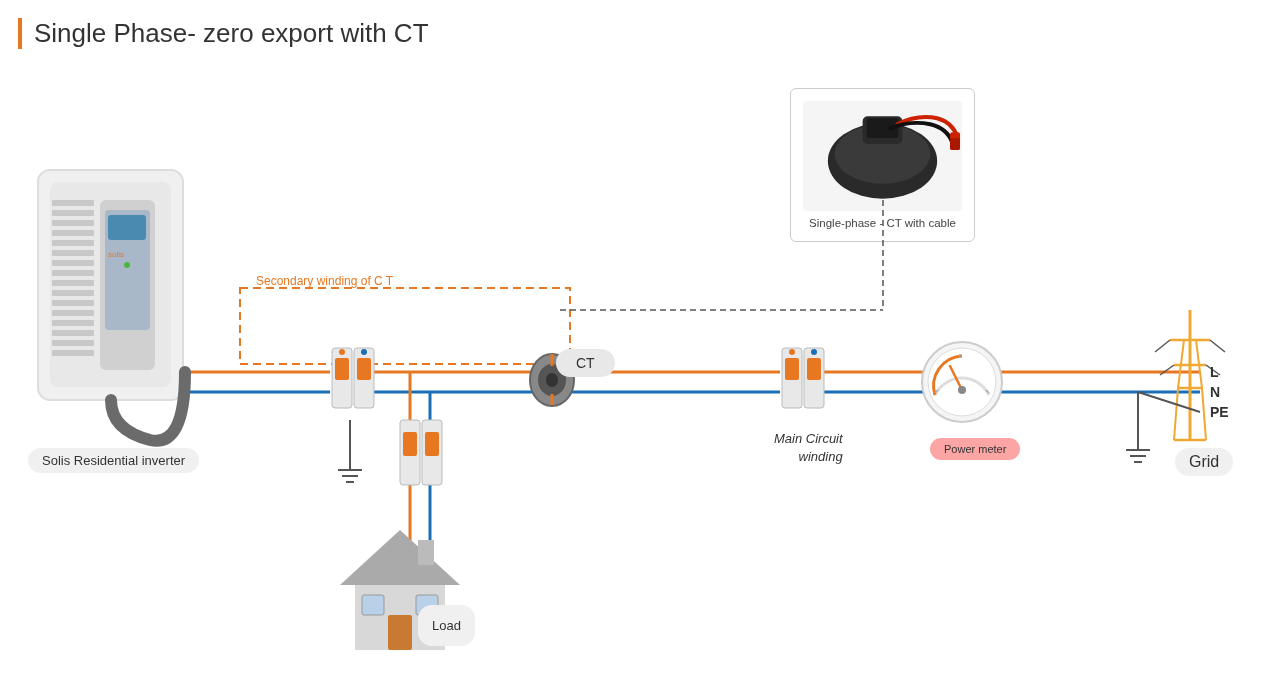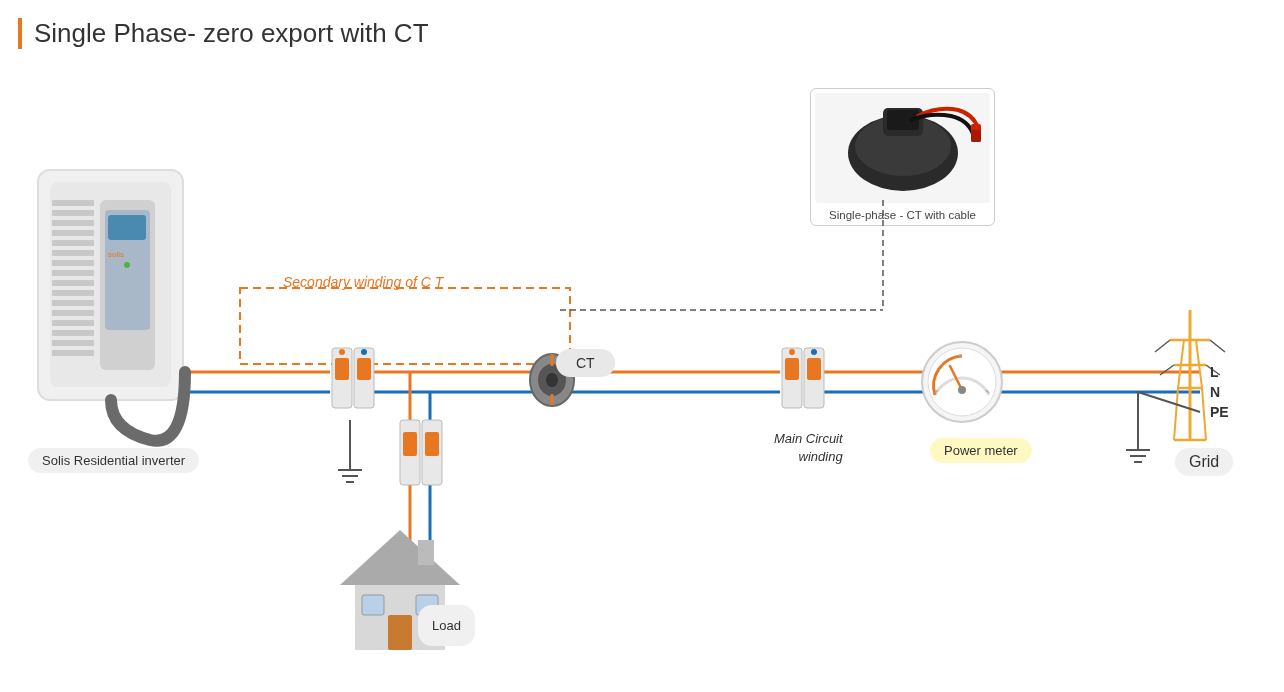--- a/index.html
+++ b/index.html
@@ -53,38 +53,35 @@
       white-space: nowrap;
     }
     .label-solis {
       left: 28px;
       top: 448px;
     }
     .secondary-winding-label {
       position: absolute;
       left: 256px;
       top: 274px;
-      font-size: 14px;
+      font-size: 12px;
       color: #e87722;
-      font-style: italic;
-      margin-left: 27px;
     }
 
     
     .ct-image-box {
       position: absolute;
       top: 88px;
       left: 790px;
       width: 185px;
       border: 1px solid #ccc;
       border-radius: 6px;
-      padding: 4px;
+      padding: 12px;
       background: #fff;
       text-align: center;
-      margin-left: 20px;
     }
     .ct-image-placeholder {
       width: 100%;
       height: 110px;
       background: #f5f5f5;
       border-radius: 4px;
       display: flex;
       align-items: center;
       justify-content: center;
       position: relative;
@@ -288,21 +285,21 @@
 
   <div class="label label-solis">Solis Residential inverter</div>
 
   <div style="position:absolute; left:556px; top:313px; background:#e8e8e8; border-radius:20px; padding:6px 20px; font-size:14px; color:#333;margin-top:36px;">CT</div>
 
   <div style="position:absolute; left:774px; top:430px; text-align:right; font-size:13px; color:#333; line-height:1.4;font-style:italic;">
     <span>Main Circuit</span><br>
     <span>winding</span>
   </div>
 
-  <div style="position:absolute; left:930px; top:438px; background:#fef9c3; border-radius:14px; padding:5px 14px; font-size:13px; color:#333;">Power meter</div>
+  <div style="position:absolute; left:930px; top:438px; background:#fca5a5; border-radius:14px; padding:5px 14px; font-size:11px; color:#333;">Power meter</div>
 
   <div style="position:absolute; left:1175px; top:448px; background:#f0f0f0; border-radius:14px; padding:5px 14px; font-size:16px; color:#333;">Grid</div>
 
   <div style="position:absolute; left:418px; top:605px; background:#f0f0f0; border-radius:14px; padding:13px 14px; font-size:13px; color:#333;">Load</div>
 
   <div class="secondary-winding-label">Secondary winding of C T</div>
 
 </div>
 
 </body></html>

